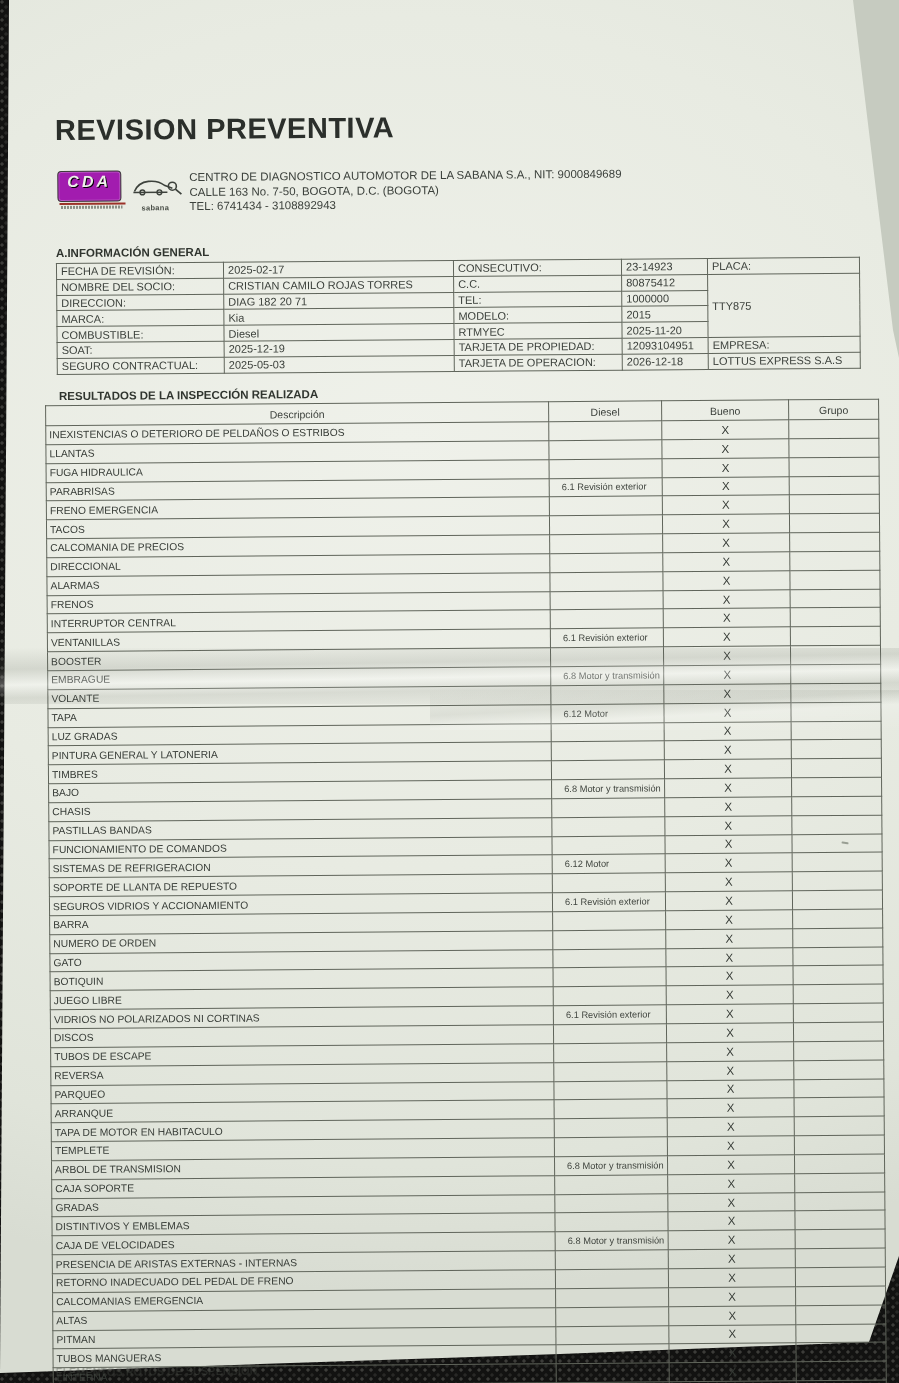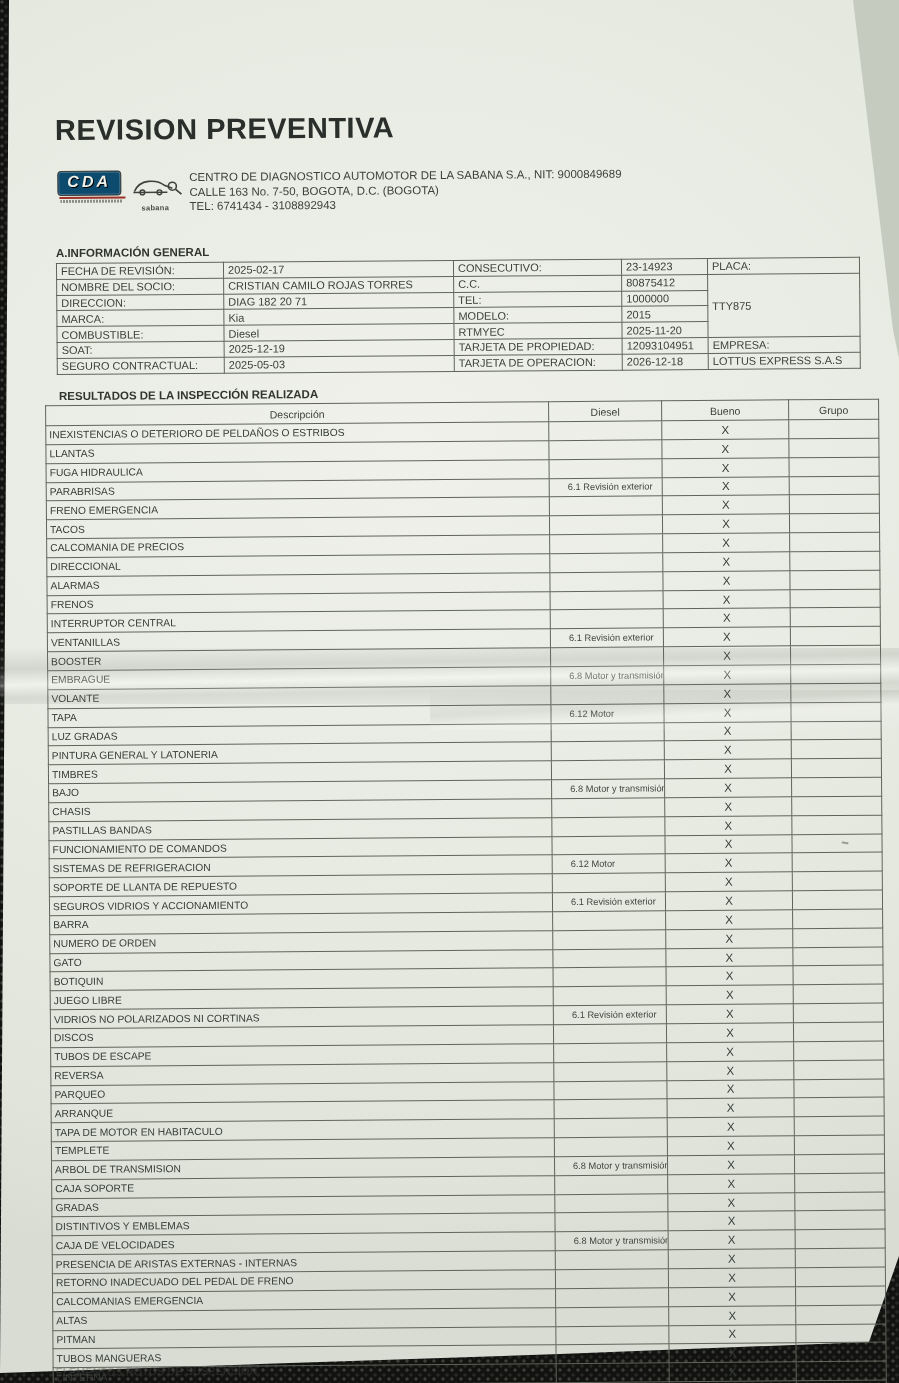--- a/index.html
+++ b/index.html
@@ -35,21 +35,21 @@
     color:#383d38;
   }
   .title{
     position:absolute;left:55px;top:111px;margin:0;
     font-size:29px;font-weight:bold;letter-spacing:.5px;color:#2b2f2b;
   }
   
   .brandrow{position:absolute;left:57px;top:168px;width:800px;display:flex;align-items:flex-start;}
   .logo{width:128px;position:relative;flex:0 0 auto;}
   .cda-box{
-    display:inline-block;background:#0c4a6e;border-radius:4px;padding:1px 9px 4px 9px;
+    display:inline-block;background:#a21caf;border-radius:4px;padding:1px 9px 10px 9px;
     border:1px solid #3c3c3a;box-shadow:0 0 0 1px rgba(255,255,255,.25) inset;
   }
   .cda-box span{
     font-weight:900;font-style:italic;font-size:16px;letter-spacing:3px;color:#eef0ea;
     text-shadow:1px 1px 0 #000;
   }
   .cda-under{height:2px;width:66px;background:#9c3128;margin:1px 0 0 2px;}
   .cda-micro{height:3px;width:62px;margin:1px 0 0 3px;
     background:repeating-linear-gradient(90deg,#8a8f85 0 2px,transparent 2px 3px);}
   .car-icon{position:absolute;left:74px;top:4px;}
@@ -60,21 +60,21 @@
   .h-results{position:absolute;left:57px;top:387px;font-size:11.5px;font-weight:bold;color:#30352f;}
   
   table{border-collapse:collapse;table-layout:fixed;}
   td,th{border:1px solid #60655b;overflow:hidden;white-space:nowrap;}
   .info-table{position:absolute;left:55px;top:260px;width:803px;font-size:11px;}
   .info-table td{height:14.8px;padding:0 0 0 4px;vertical-align:middle;color:#3a3f3a;}
   .insp-table{position:absolute;left:43px;top:402px;width:833px;font-size:10.3px;}
   .insp-table th{height:17px;font-weight:normal;font-size:10.5px;text-align:center;color:#3a3f3a;}
   .insp-table td{height:15.85px;vertical-align:middle;}
   td.c-desc{padding-left:3px;color:#373c37;}
-  td.c-grupo{padding-left:18px;font-size:9.3px;color:#40453f;}
+  td.c-grupo{padding-left:12px;font-size:9.3px;color:#40453f;}
   td.c-mark{text-align:center;font-size:11.5px;color:#353a35;}
   .partial-row{
     position:absolute;left:46px;top:1364px;font-size:10.3px;letter-spacing:.4px;
     color:#4a4f48;opacity:.55;filter:blur(.7px);
   }
   .speck{position:absolute;left:836px;top:845px;width:7px;height:2px;background:#596054;opacity:.55;transform:rotate(8deg);border-radius:1px;}
 </style>
 </head>
 <body>
 

